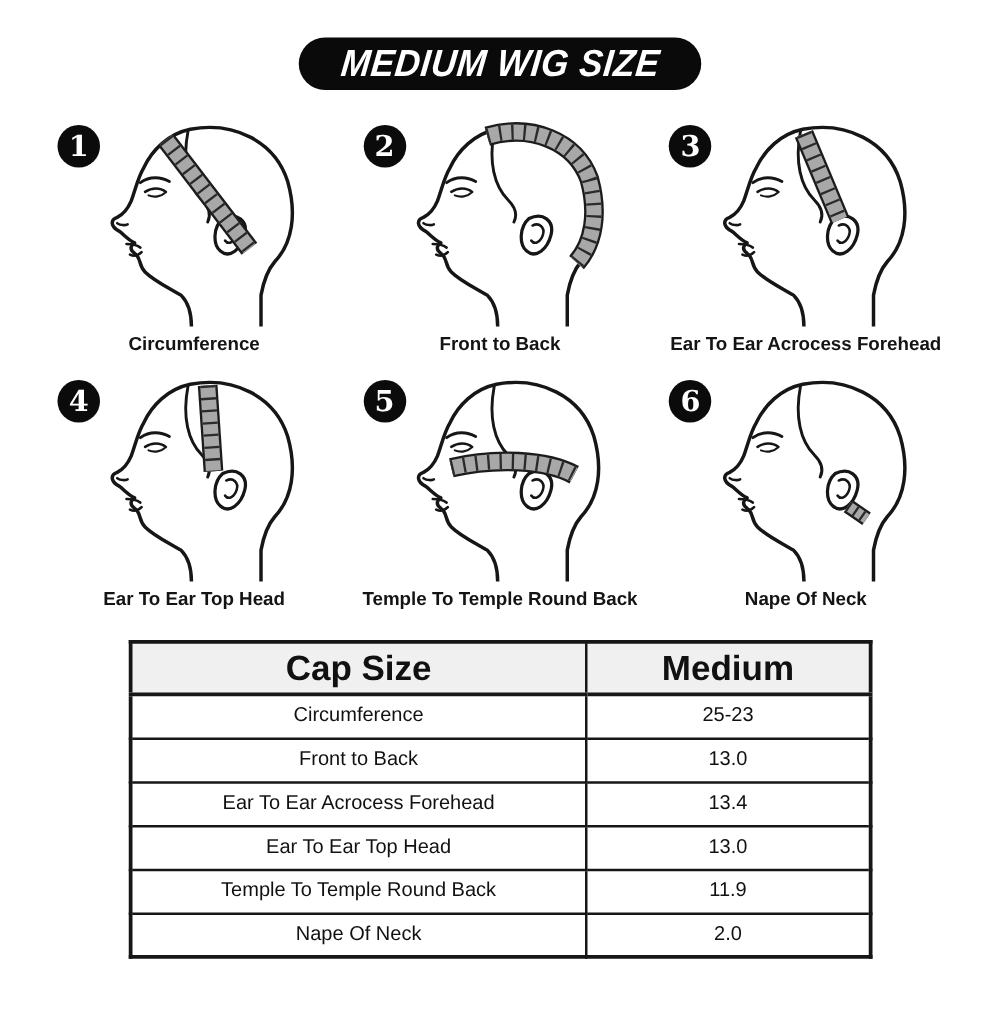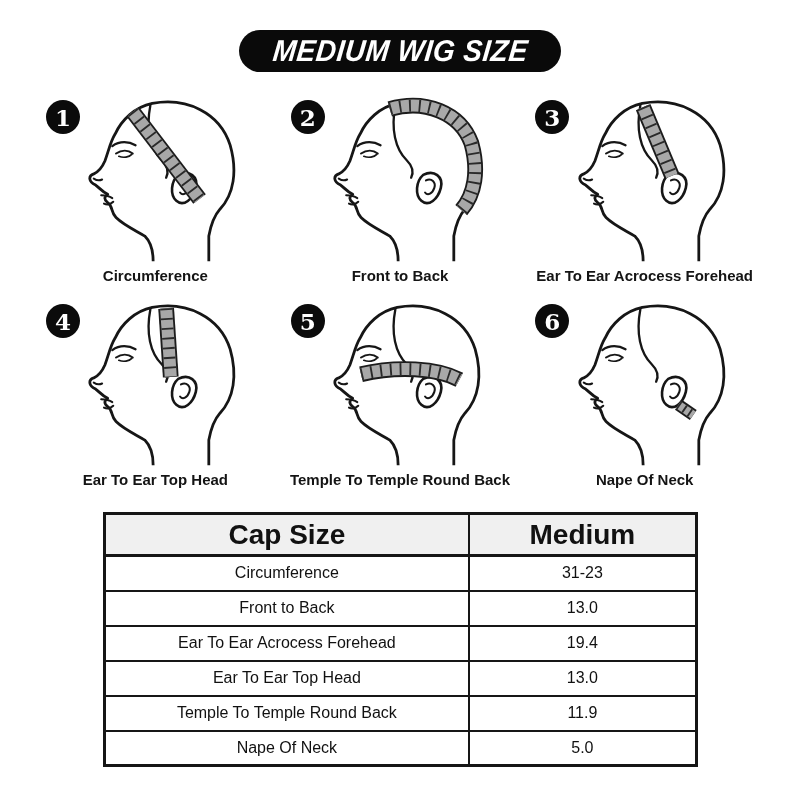--- a/index.html
+++ b/index.html
@@ -177,36 +177,36 @@
 <table class="size-table">
   <thead>
     <tr>
       <th class="col-name">Cap Size</th>
       <th class="col-val">Medium</th>
     </tr>
   </thead>
   <tbody>
     <tr>
       <td>Circumference</td>
-      <td>31-23</td>
+      <td>25-23</td>
     </tr>
     <tr>
       <td>Front to Back</td>
       <td>13.0</td>
     </tr>
     <tr>
       <td>Ear To Ear Acrocess Forehead</td>
-      <td>19.4</td>
+      <td>13.4</td>
     </tr>
     <tr>
       <td>Ear To Ear Top Head</td>
       <td>13.0</td>
     </tr>
     <tr>
       <td>Temple To Temple Round Back</td>
       <td>11.9</td>
     </tr>
     <tr>
       <td>Nape Of Neck</td>
-      <td>5.0</td>
+      <td>2.0</td>
     </tr>
   </tbody>
 </table>
 
 </body></html>

